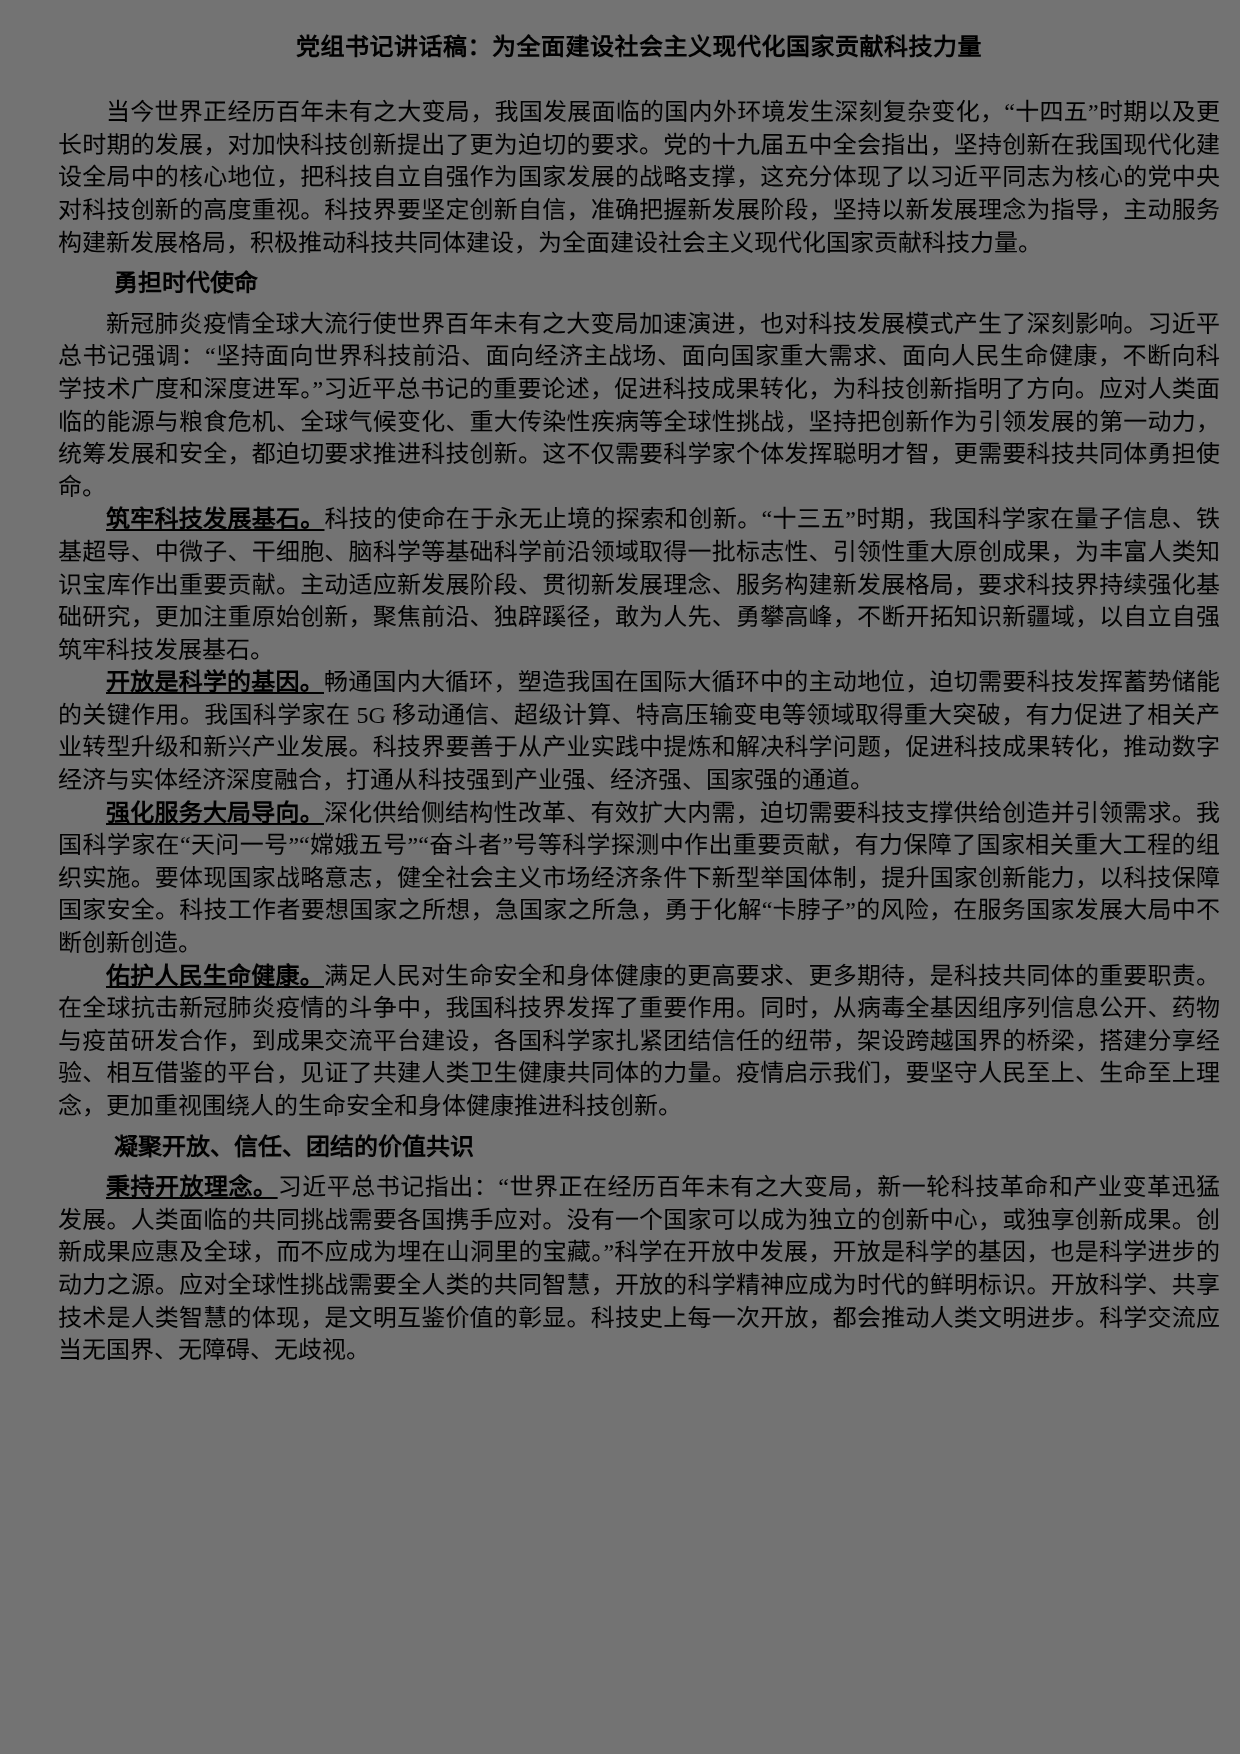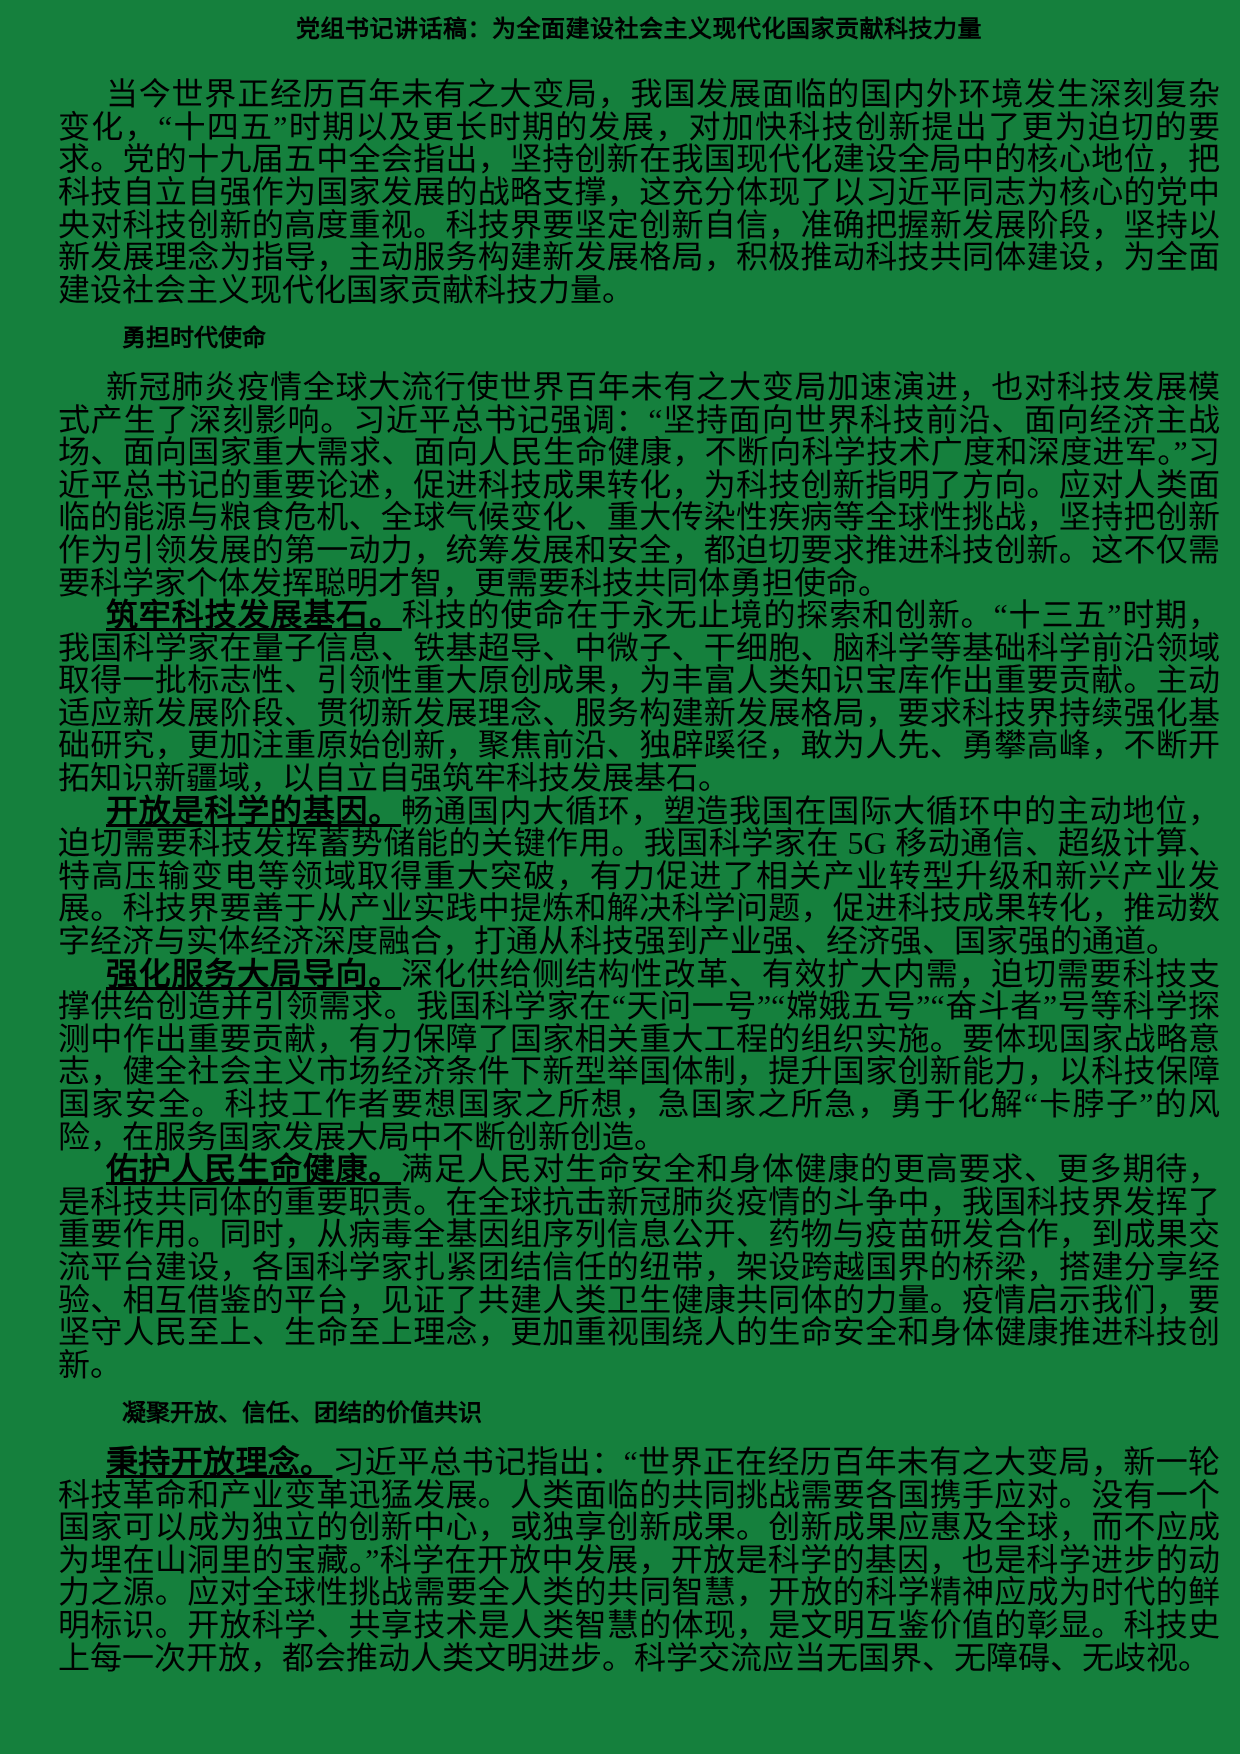--- a/index.html
+++ b/index.html
@@ -5,51 +5,51 @@
   html, body {
     margin: 0;
     padding: 0;
     background: #ffffff;
   }
   .page {
     position: relative;
     width: 1240px;
     height: 1754px;
     box-sizing: border-box;
-    background: #15803d;
+    background: #737373;
     color: #000000;
-    padding: 13px 20px 0 58px;
+    padding: 31px 20px 0 58px;
     overflow: hidden;
     font-family: "Liberation Serif", "DejaVu Serif", serif;
     font-size: 24px;
     line-height: 32.6px;
   }
   .doc-title {
     margin: 0 0 32.6px 0;
     text-align: center;
     font-family: "Liberation Sans", "DejaVu Sans", sans-serif;
     font-weight: bold;
     font-size: 24px;
     line-height: 32.6px;
     letter-spacing: 0.5px;
   }
   .section-heading {
-    margin: 16px;
+    margin: 8px;
     text-indent: 48px;
     font-family: "Liberation Sans", "DejaVu Sans", sans-serif;
     font-weight: bold;
     font-size: 24px;
     line-height: 32.6px;
   }
   .para {
     margin: 0;
     text-indent: 48px;
     text-align: justify;
     text-justify: inter-ideograph;
-    font-size: 32px;
+    font-size: 24px;
     line-height: 32.6px;
   }
   .lead {
     font-family: "Liberation Sans", "DejaVu Sans", sans-serif;
     font-weight: bold;
     font-style: normal;
     text-decoration: underline;
   }
 </style>
 </head>

